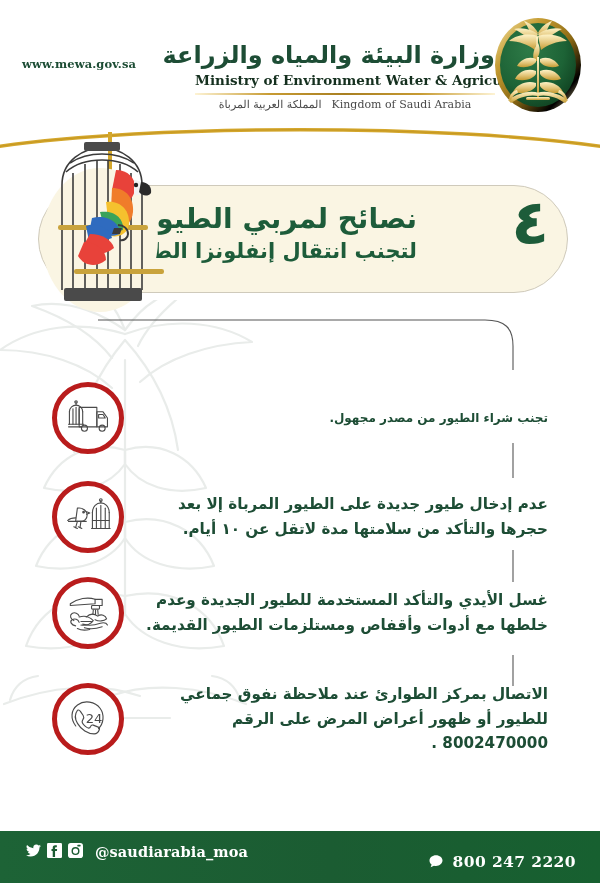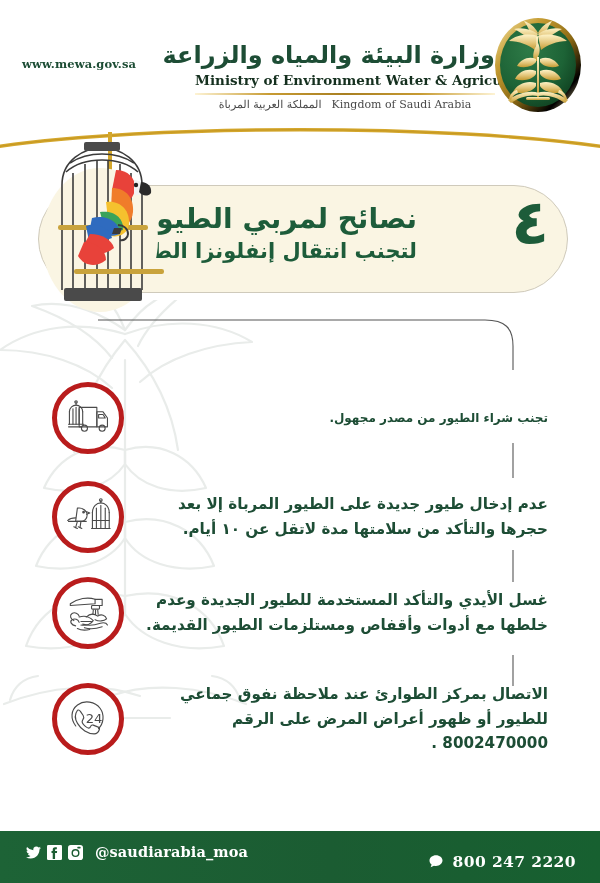--- a/index.html
+++ b/index.html
@@ -150,21 +150,21 @@
   
   .footer {
     position:absolute; left:0; bottom:0;
     width:600px; height:52px;
     background:linear-gradient(to right,#1d6336,#1b5c32 55%,#176030);
     z-index:8;
     direction:ltr;
   }
   .footer-left {
     position:absolute; left:26px; top:12px;
-    display:flex; align-items:flex-end; gap:6px;
+    display:flex; align-items:flex-start; gap:6px;
   }
   .social { width:15px; height:15px; display:block; }
   .handle {
     color:#ffffff; font-size:14.5px; font-weight:bold;
     margin-left:6px; letter-spacing:.1px;
     font-family:"DejaVu Serif","Liberation Serif",serif;
   }
   .footer-right {
     position:absolute; right:24px; top:21px;
     display:flex; align-items:center; gap:9px;

